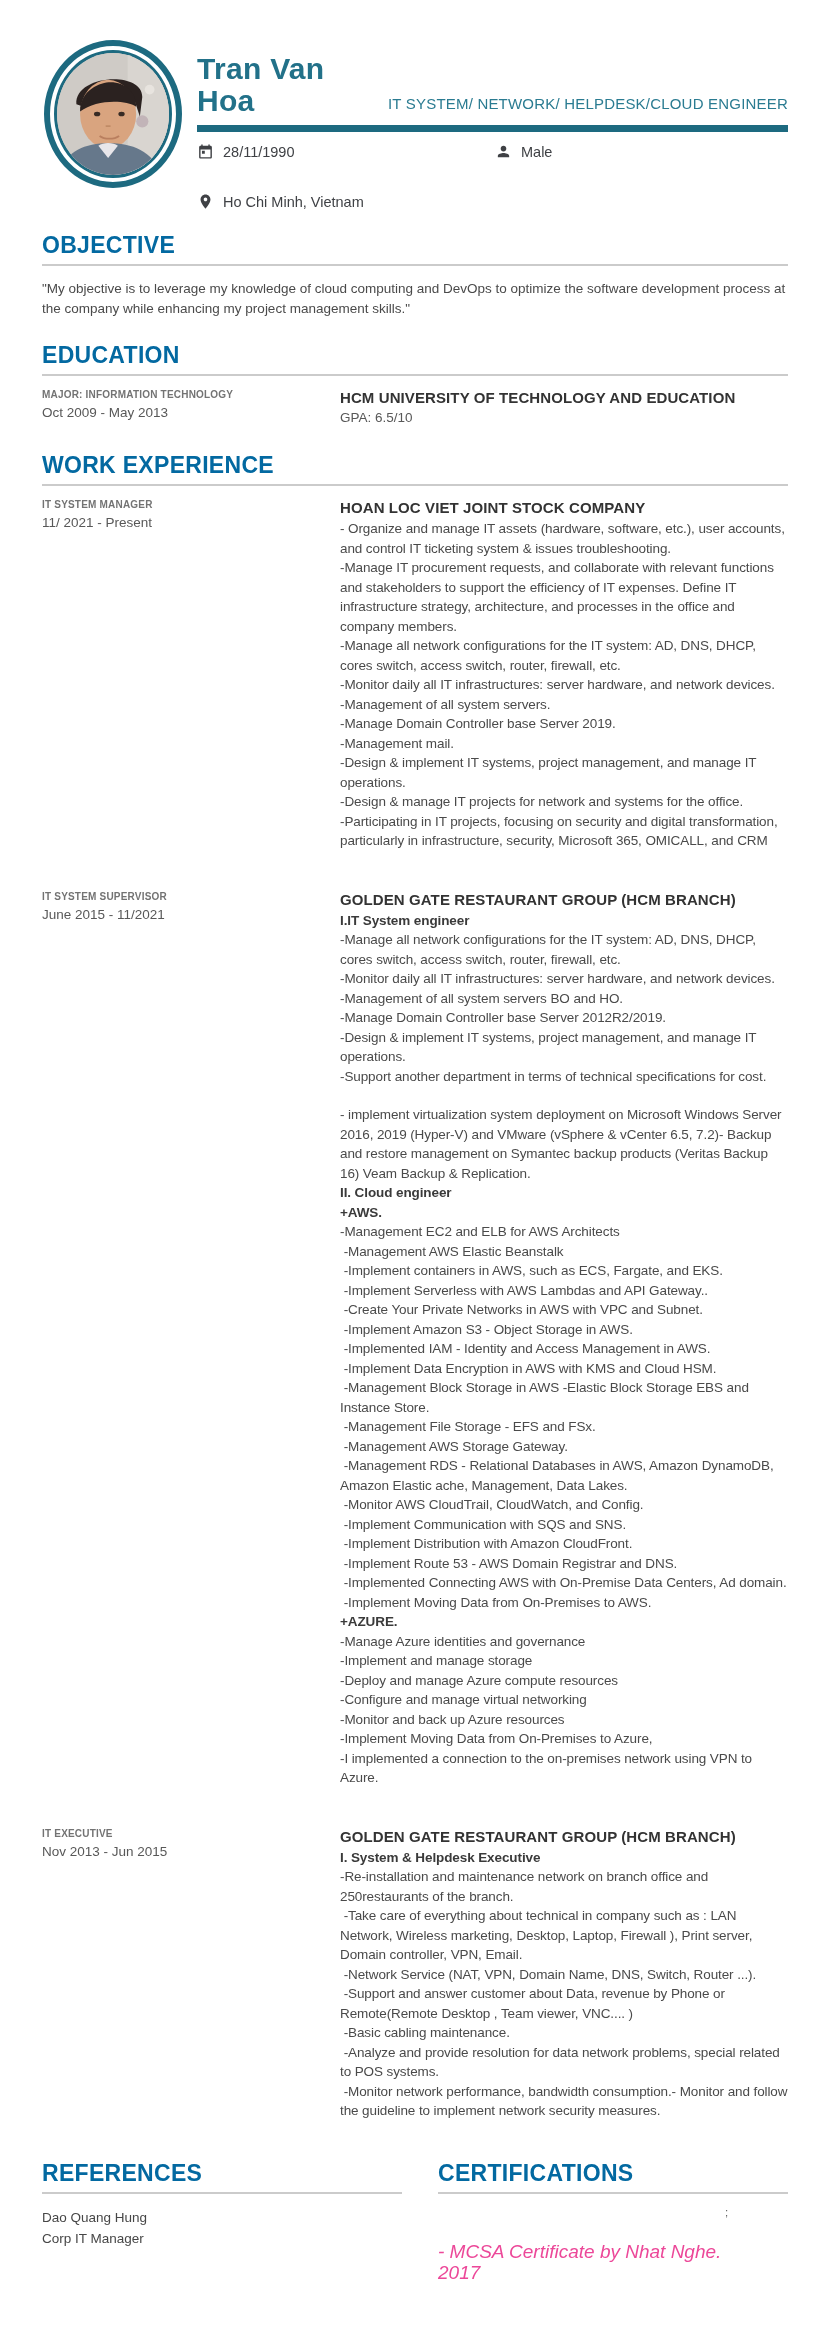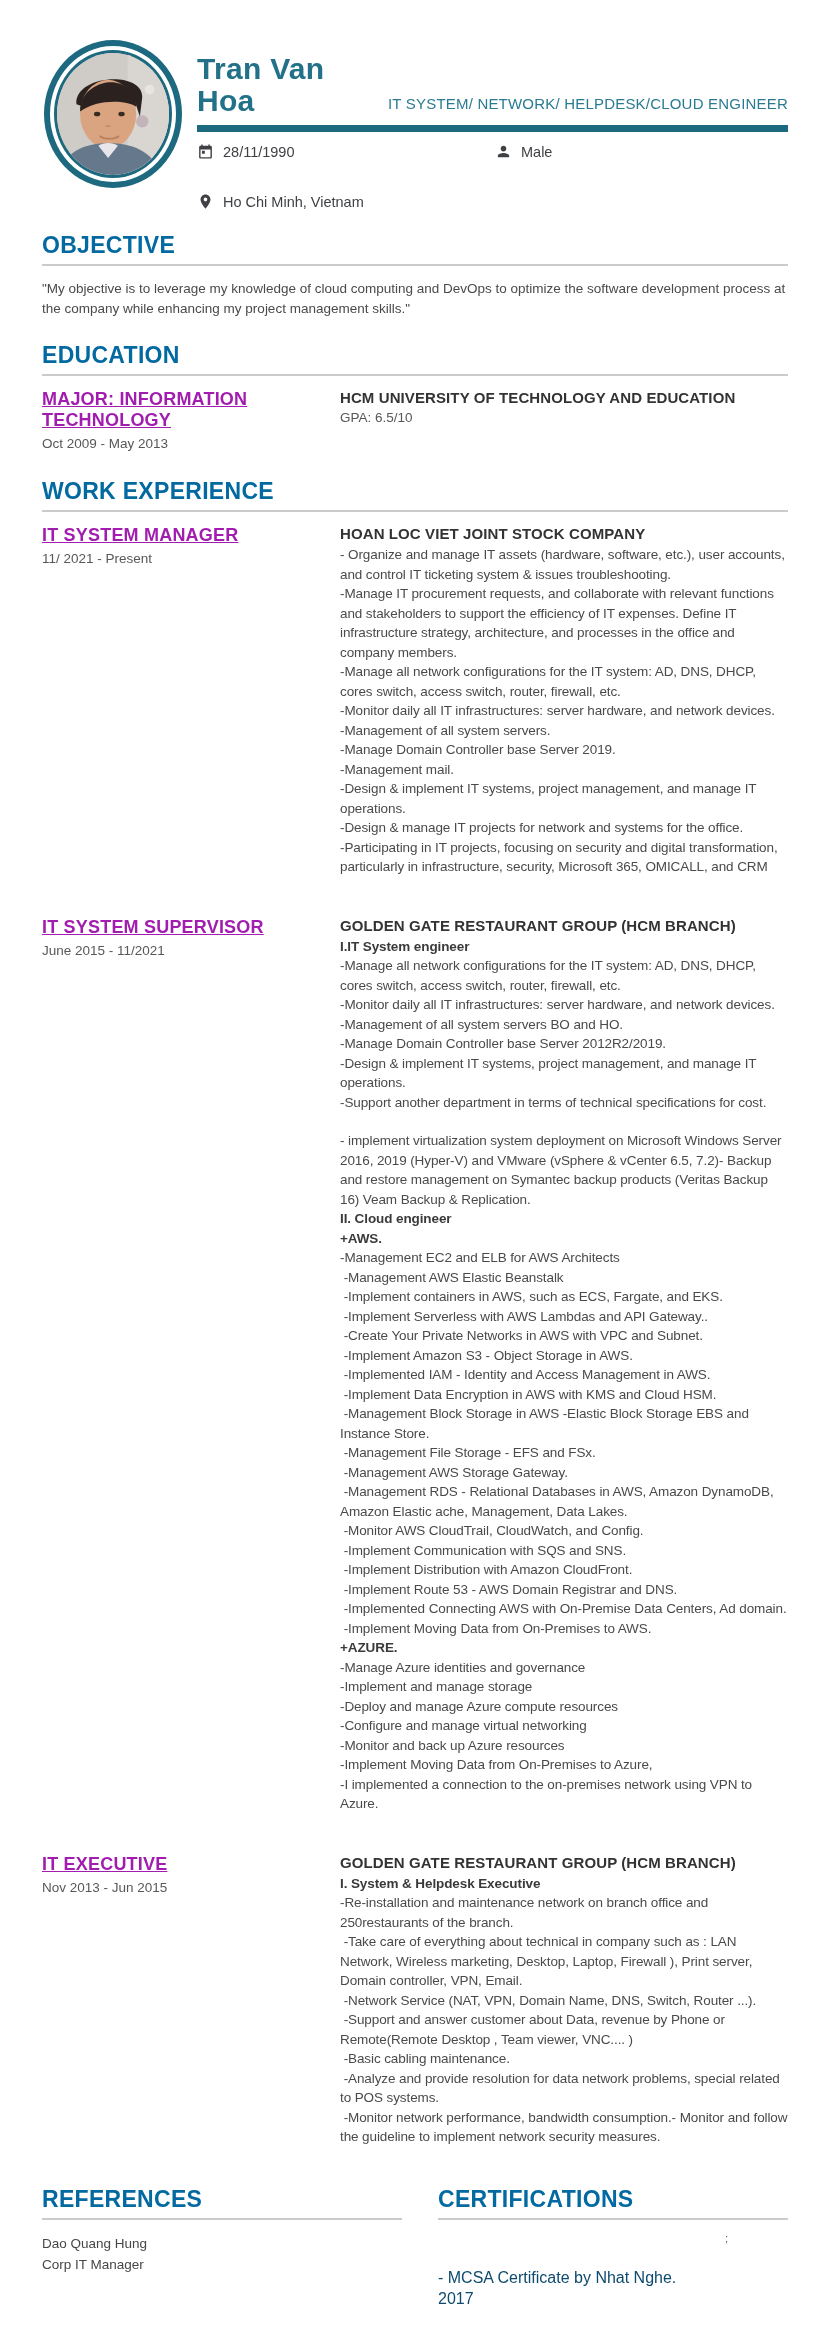--- a/index.html
+++ b/index.html
@@ -49,36 +49,36 @@
     color:#0369a1;letter-spacing:.3px;
   }
   .rule{height:2px;background:#cbcbcb;margin:0 0 13px 0;}
   .mt-objective{margin-top:0;}
   .mt-education{margin-top:24px;}
   .mt-work{margin-top:28px;}
   .mt-bottom{margin-top:0;}
   .body-text{font-size:13.5px;line-height:20px;color:#4a4a4a;}
   
   .edu-grid{display:grid;grid-template-columns:298px 1fr;}
-  .label-teal{font-size:18px;font-weight:bold;color:#a21caf;letter-spacing:.2px;text-decoration:underline;}
+  .label-teal{font-size:10px;font-weight:bold;color:#737373;letter-spacing:.2px;}
   .label-period{font-size:13.5px;color:#585858;margin-top:5px;}
   .org-name{font-size:15px;font-weight:bold;color:#333333;letter-spacing:.1px;}
   .org-sub{font-size:13.5px;color:#585858;margin-top:4px;}
   
   .job-row{display:grid;grid-template-columns:298px 1fr;margin-bottom:40px;}
   .job-row:last-child{margin-bottom:40px;}
   .job-company{font-size:15px;font-weight:bold;color:#333333;letter-spacing:.1px;margin-bottom:3px;}
   .job-line{font-size:13.5px;line-height:19.5px;white-space:pre-wrap;letter-spacing:-0.1px;}
   .job-line.bold{font-weight:bold;color:#3a3a3a;}
   .job-gap{height:19px;}
   
   .bottom-grid{display:grid;grid-template-columns:360px 1fr;column-gap:36px;margin:0 39px 0 42px;}
   .ref-line{font-size:13.5px;line-height:21px;color:#474747;}
   .cert-stray{display:block;text-align:right;padding-right:60px;font-size:10px;line-height:12px;color:#4a4a4a;margin-top:6px;}
-  .cert-line{font-size:16px;line-height:21px;color:#0c4a6e;}
+  .cert-line{font-size:19px;line-height:21px;color:#ec4899;font-style:italic;}
   .cert-line.first{margin-top:22px;}
 </style>
 </head>
 <body>
 
 <div class="page">
 
   <div class="header">
     <div class="photo-ring">
       <div class="photo-inner">

